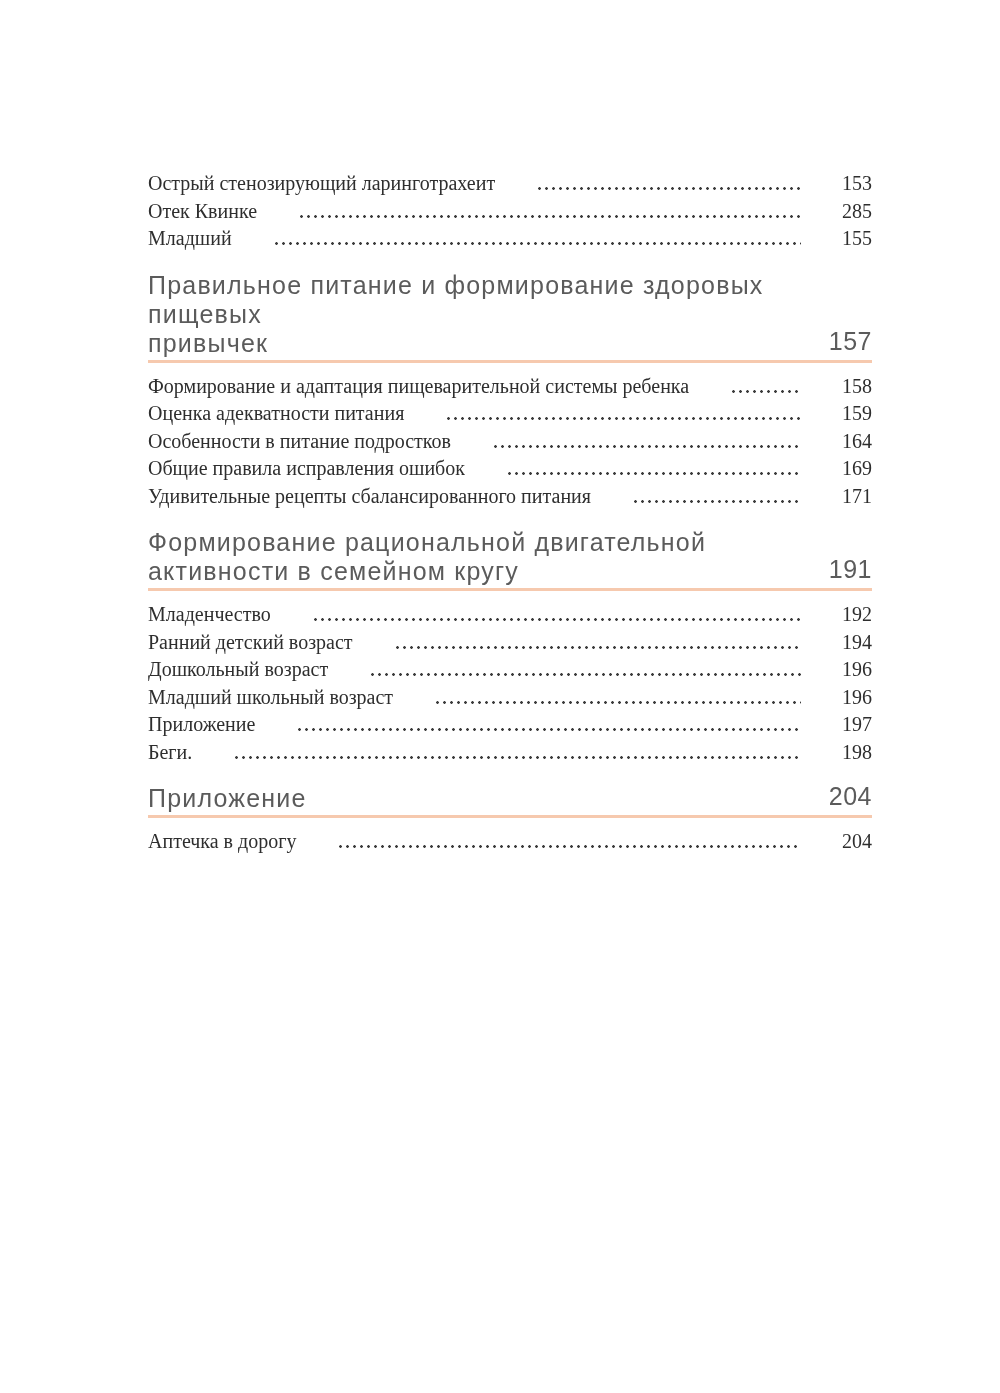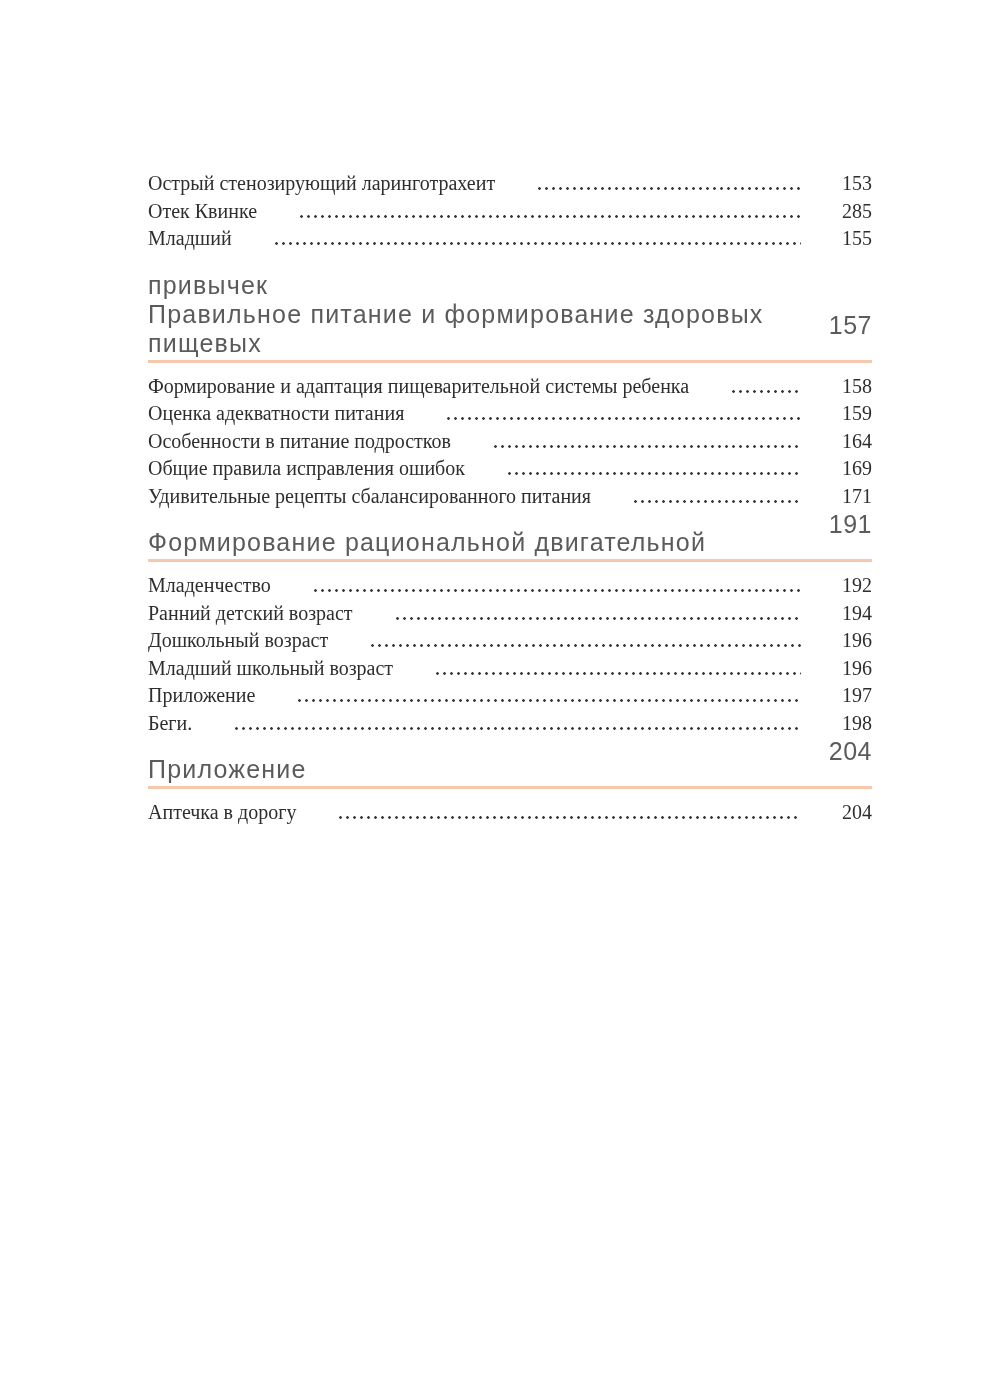--- a/index.html
+++ b/index.html
@@ -57,21 +57,21 @@
     font-size: 25px;
     line-height: 29px;
     letter-spacing: 1.2px;
     color: var(--heading-color);
   }
   .section .stitle { display: block; padding-right: 80px; }
   .section .sline { display: block; }
   .section .snum {
     position: absolute;
     right: 0;
-    bottom: 20px;
+    bottom: 4px;
     letter-spacing: 0.5px;
   }
   .section + .entries { margin-top: 10px; }
 </style>
 </head>
 <body>
 
 <div class="page">
   <div class="content">
 
@@ -88,22 +88,22 @@
       </div>
       <div class="entry">
         <span class="label">Младший</span>
         <span class="leader"></span>
         <span class="num">155</span>
       </div>
     </div>
 
     <div class="section">
       <span class="stitle">
+        <span class="sline">Правильное питание и формирование здоровых пищевых</span>
         <span class="sline">привычек</span>
-        <span class="sline">Правильное питание и формирование здоровых пищевых</span>
       </span>
       <span class="snum">157</span>
     </div>
 
     <div class="entries">
       <div class="entry">
         <span class="label">Формирование и адаптация пищеварительной системы ребенка</span>
         <span class="leader"></span>
         <span class="num">158</span>
       </div>
@@ -125,20 +125,21 @@
       <div class="entry">
         <span class="label">Удивительные рецепты сбалансированного питания</span>
         <span class="leader"></span>
         <span class="num">171</span>
       </div>
     </div>
 
     <div class="section">
       <span class="stitle">
         <span class="sline">Формирование рациональной двигательной</span>
+        <span class="sline">активности в семейном кругу</span>
       </span>
       <span class="snum">191</span>
     </div>
 
     <div class="entries">
       <div class="entry">
         <span class="label">Младенчество</span>
         <span class="leader"></span>
         <span class="num">192</span>
       </div>

